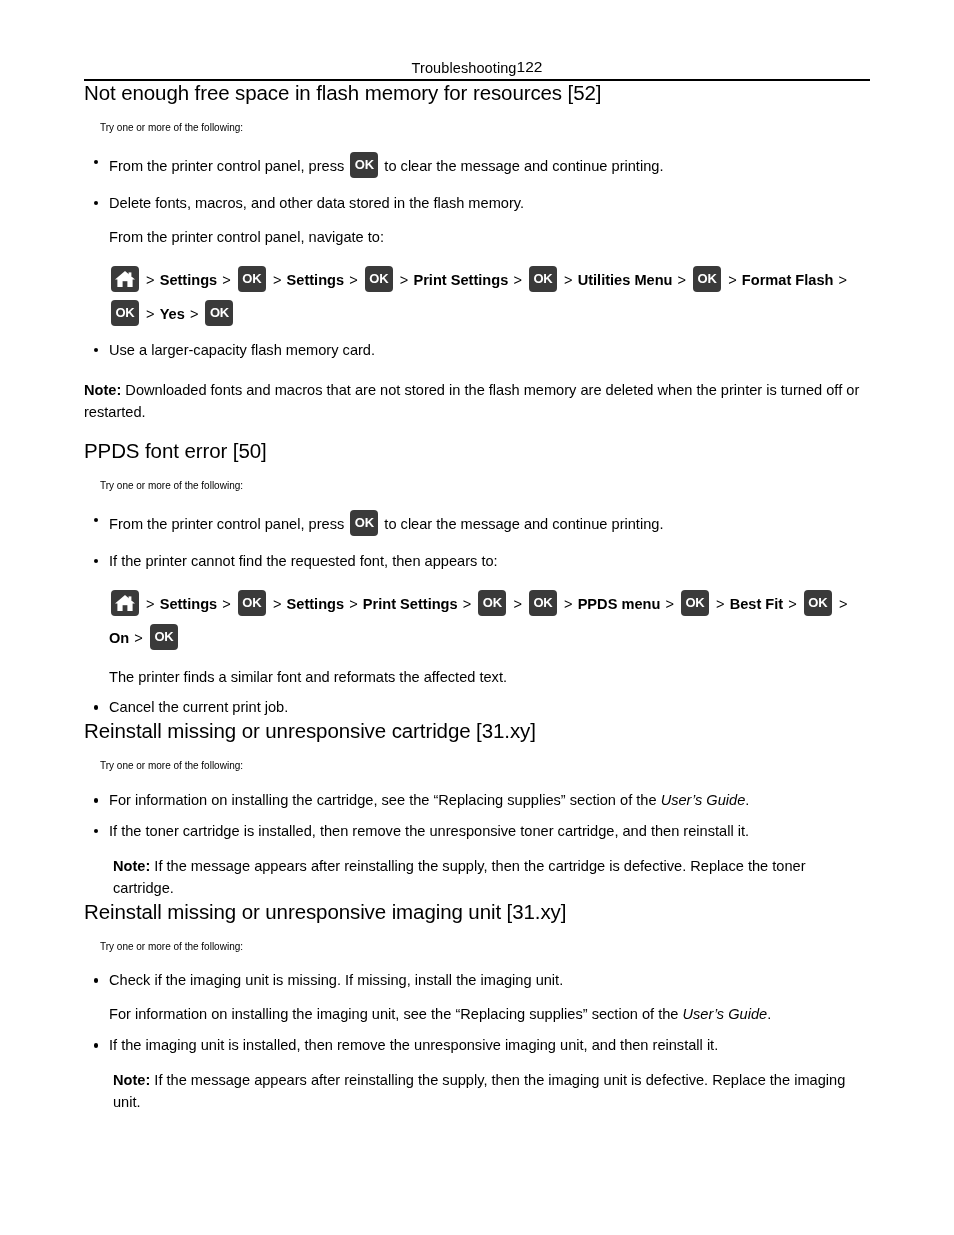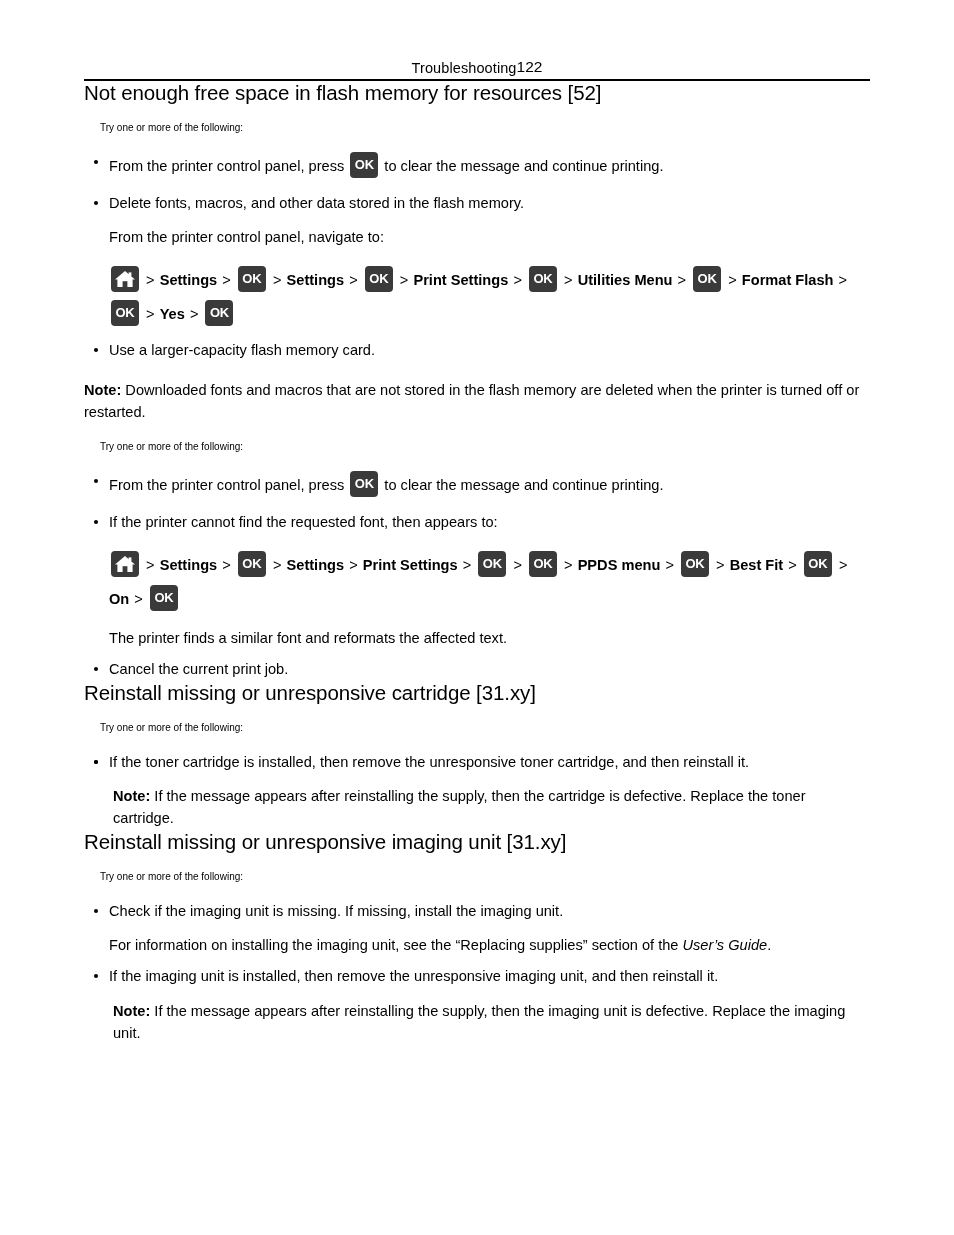--- a/index.html
+++ b/index.html
@@ -202,20 +202,21 @@
     <li class="tight">
       <span>Use a larger-capacity flash memory card.</span>
     </li>
   </ul>
 
   <p class="note-para">
     <b class="note-label">Note:</b>
     <span>Downloaded fonts and macros that are not stored in the flash memory are deleted when the printer is turned off or restarted.</span>
   </p>
 
+  <h2 class="section-heading sec-gap">PPDS font error [50]</h2>
   <p class="body intro">Try one or more of the following:</p>
 
   <ul class="bullets">
     <li>
       <span>From the printer control panel, press</span>
       <span class="btn-ok"><span class="lbl">OK</span></span>
       <span>to clear the message and continue printing.</span>
     </li>
     <li>
       <span>If the printer cannot find the requested font, then appears to:</span>
@@ -258,20 +259,23 @@
     <li class="tight">
       <span>Cancel the current print job.</span>
     </li>
   </ul>
 
   <h2 class="section-heading sec-gap">Reinstall missing or unresponsive cartridge [31.xy]</h2>
   <p class="body intro">Try one or more of the following:</p>
 
   <ul class="bullets">
     <li class="tight">
+      <div class="sub-line">
+        <span>For information on installing the cartridge, see the “Replacing supplies” section of the </span><i class="italic">User’s Guide</i><span>.</span>
+      </div>
     </li>
     <li class="tight">
       <span>If the toner cartridge is installed, then remove the unresponsive toner cartridge, and then reinstall it.</span>
       <div class="sub-note">
         <b class="note-label">Note:</b>
         <span>If the message appears after reinstalling the supply, then the cartridge is defective. Replace the toner cartridge.</span>
       </div>
     </li>
   </ul>
 

